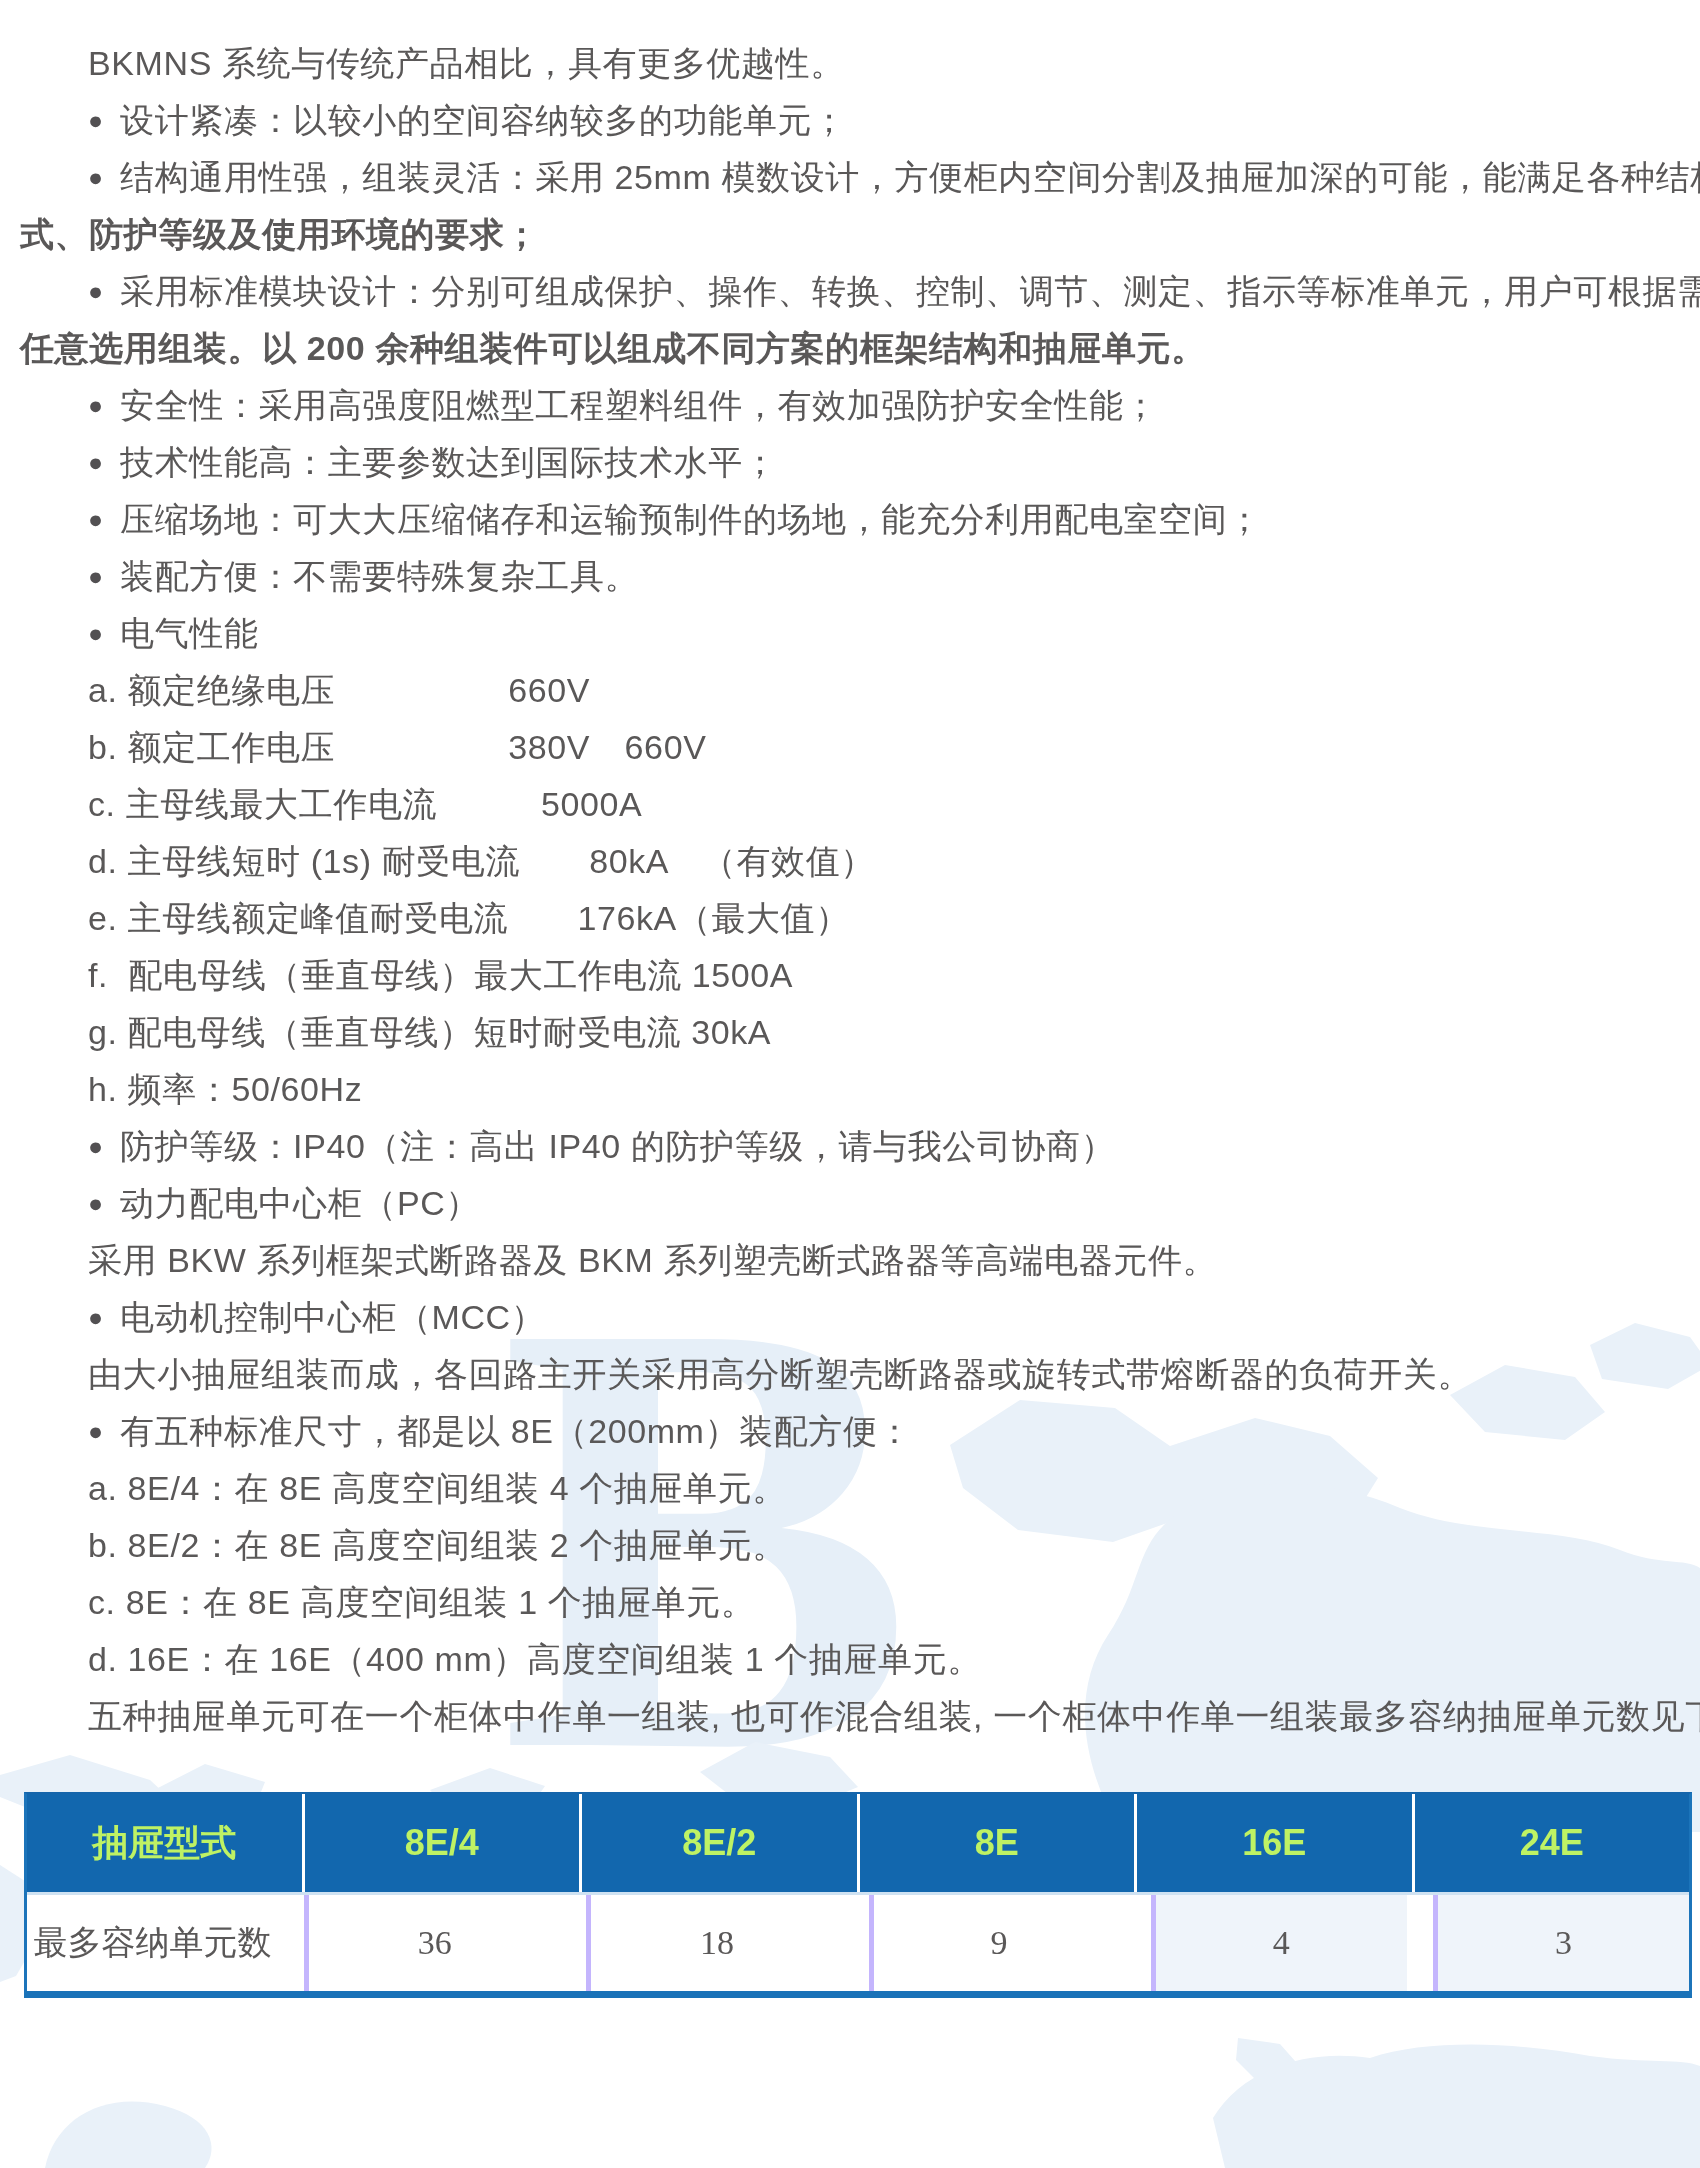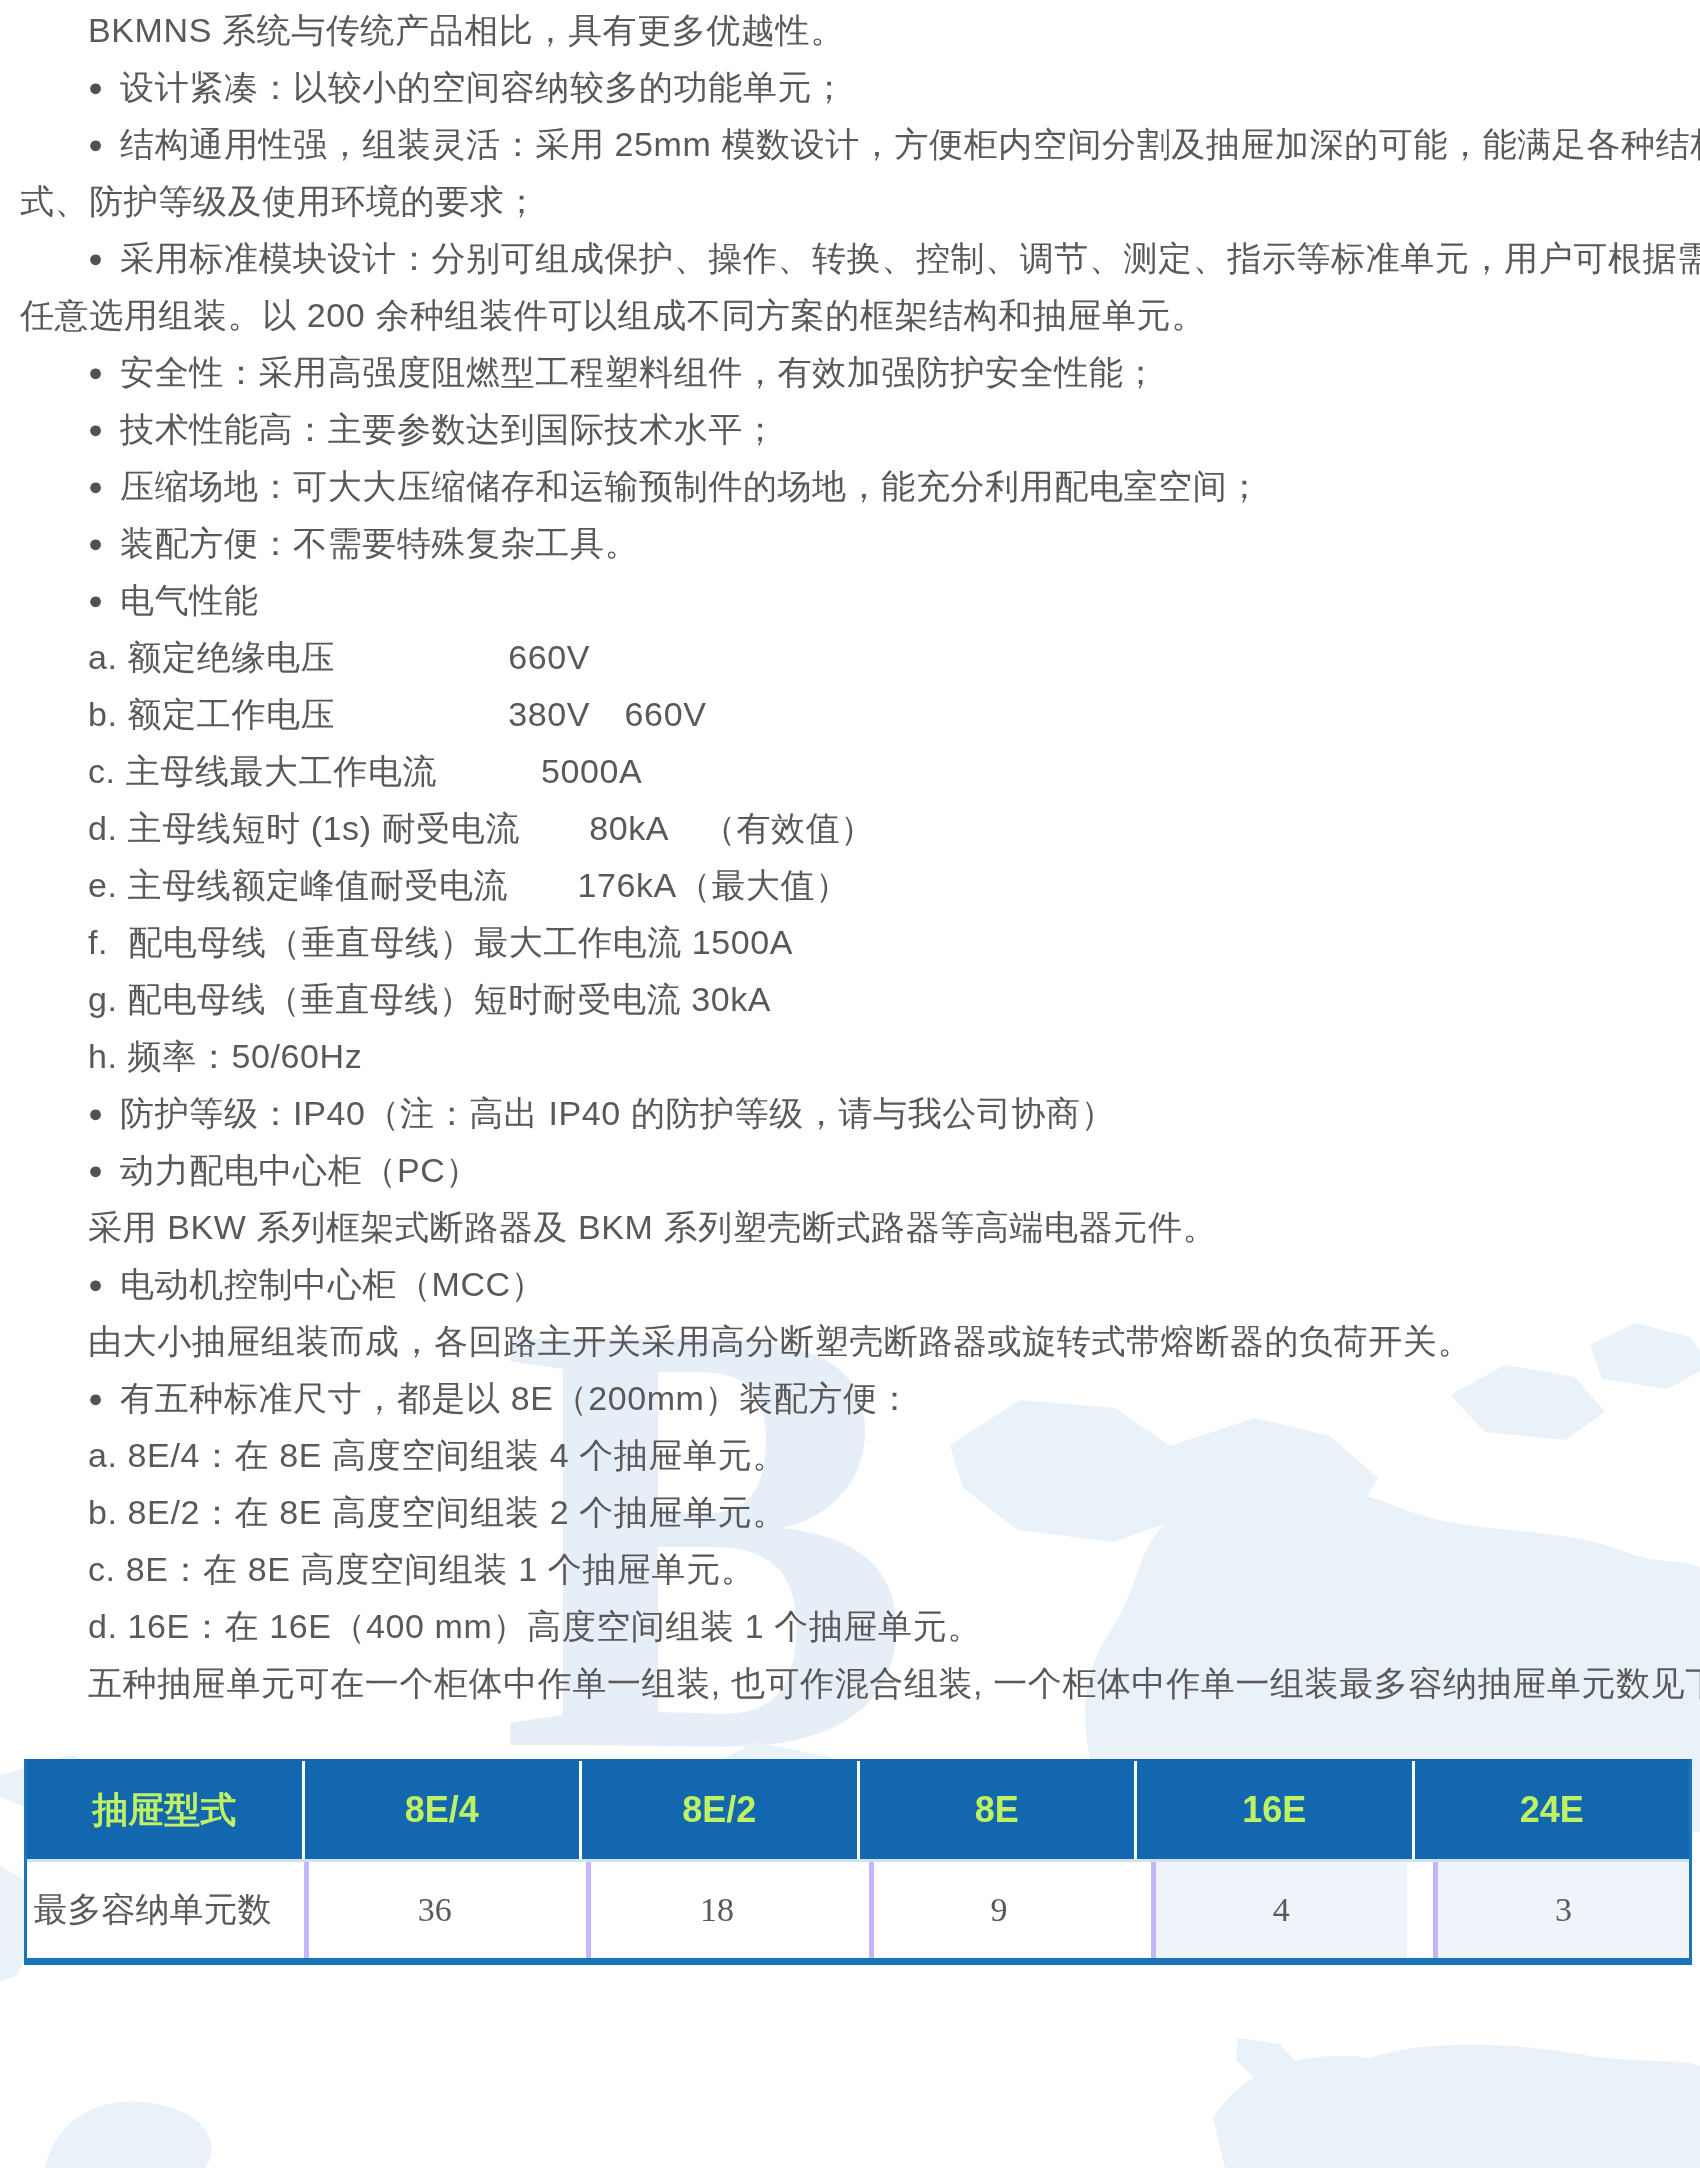--- a/index.html
+++ b/index.html
@@ -6,24 +6,24 @@
   .page{
     position:relative;
     width:1700px;height:2168px;
     background:#ffffff;
     overflow:hidden;
     font-family:"Liberation Sans","DejaVu Sans",sans-serif;
     color:#5a5858;
     font-size:34px;
   }
   .watermark{position:absolute;top:0;left:0;width:1700px;height:2168px;z-index:0;}
-  .content{position:relative;z-index:1;padding-top:2px;}
+  .content{position:relative;z-index:1;padding-top:35px;}
   .line{height:57px;display:flex;align-items:center;white-space:pre;}
   .line.para,.line.letter,.line.bullet{padding-left:88px;}
-  .line.flush{padding-left:20px;}
+  .line.flush{padding-left:20px;font-weight:bold;}
   .dot{font-size:25px;margin-right:17px;color:#525052;line-height:1;}
   .txt{letter-spacing:0.6px;}
   
   .spec-table{
     position:relative;z-index:1;
     margin:47px 0 0 24px;
     width:1662px;
     border-left:3px solid #1c74ba;
     border-right:3px solid #1c74ba;
     border-top:2px solid #1565ab;

